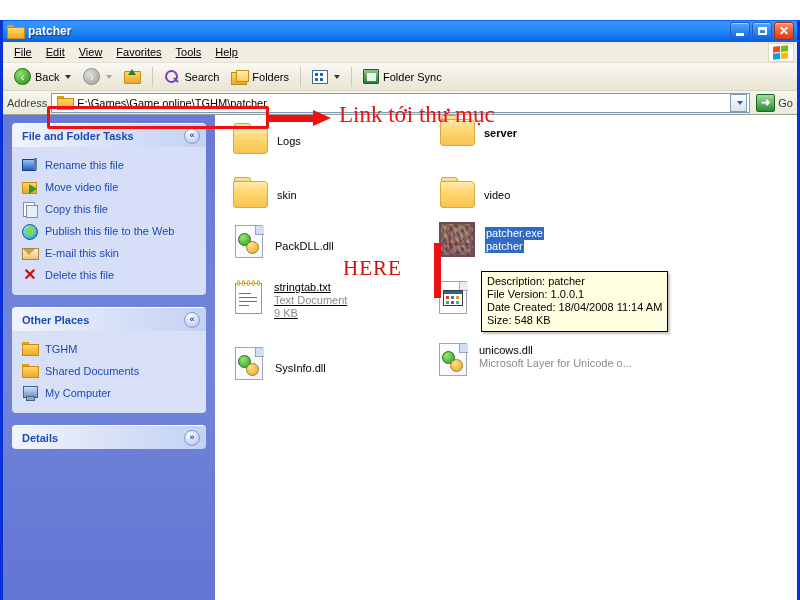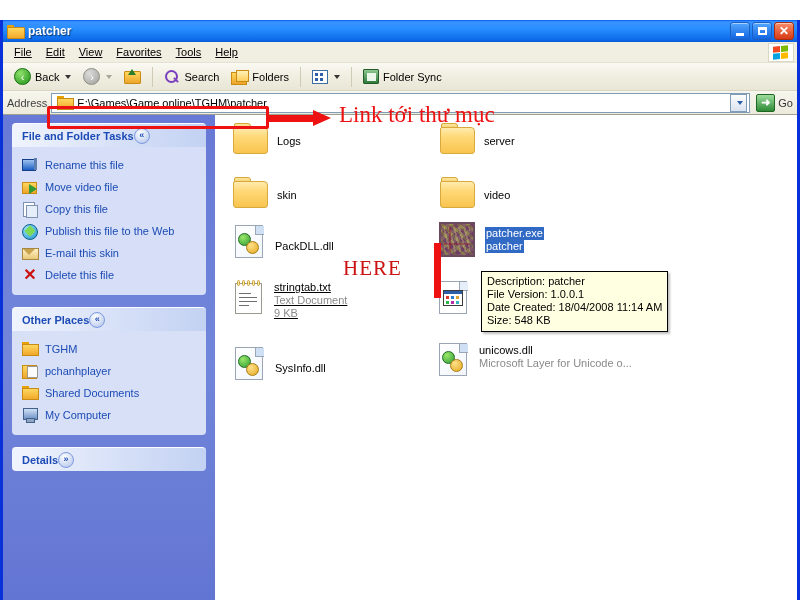--- a/index.html
+++ b/index.html
@@ -141,21 +141,21 @@
 
   
   #body { display:flex; height: 497px; }
   #sidebar {
     width: 212px; flex:none;
     background: linear-gradient(to bottom,#6779d6 0%, #7186da 50%, #6274d2 100%);
     padding: 8px 9px 0 9px;
   }
   .panel { margin-bottom: 12px; }
   .panel-head {
-    height:24px; display:flex; align-items:center; 
+    height:24px; display:flex; align-items:center; justify-content:space-between;
     padding: 0 6px 0 10px;
     background: linear-gradient(to right,#f0f4fd 0%, #d6e0f7 55%, #c3d2f3 100%);
     border-radius: 4px 4px 0 0;
     border-top:1px solid #fff;
   }
   .panel-title { font-size:11px; font-weight:bold; color:#1c4bb5; }
   .chev {
     width:16px;height:16px;border-radius:50%;
     background: radial-gradient(circle at 40% 30%, #ffffff, #c5d3f0 70%, #9db3e4);
     border:1px solid #7f9ae0;
@@ -405,24 +405,20 @@
         <div class="panel-head">
           <span class="panel-title">Other Places</span>
           <span class="chev">«</span>
         </div>
         <div class="panel-body light">
           <div class="task">
             <span class="ico16 ic-folder"></span>
             <span class="task-label">TGHM</span>
           </div>
           <div class="task">
-            <span class="ico16 ic-userfolder"></span>
-            <span class="task-label">pchanhplayer</span>
-          </div>
-          <div class="task">
             <span class="ico16 ic-folder"></span>
             <span class="task-label">Shared Documents</span>
           </div>
           <div class="task">
             <span class="ico16 ic-mycomp"></span>
             <span class="task-label">My Computer</span>
           </div>
         </div>
       </div>
 
@@ -435,21 +431,21 @@
 
     </div>
 
     <div id="filelist">
 
       <div class="fitem" style="left:18px; top:8px;">
         <span class="icon-folder-lg"></span>
         <span style="padding-top:8px;"><span class="fname">Logs</span></span>
       </div>
 
-      <div class="fitem" style="left:225px; top:8px;">
+      <div class="fitem" style="left:225px; top:0;font-weight:bold;">
         <span class="icon-folder-lg"></span>
         <span style="padding-top:8px;"><span class="fname">server</span></span>
       </div>
 
       <div class="fitem" style="left:18px; top:62px;">
         <span class="icon-folder-lg"></span>
         <span style="padding-top:8px;"><span class="fname">skin</span></span>
       </div>
 
       <div class="fitem" style="left:225px; top:62px;">

